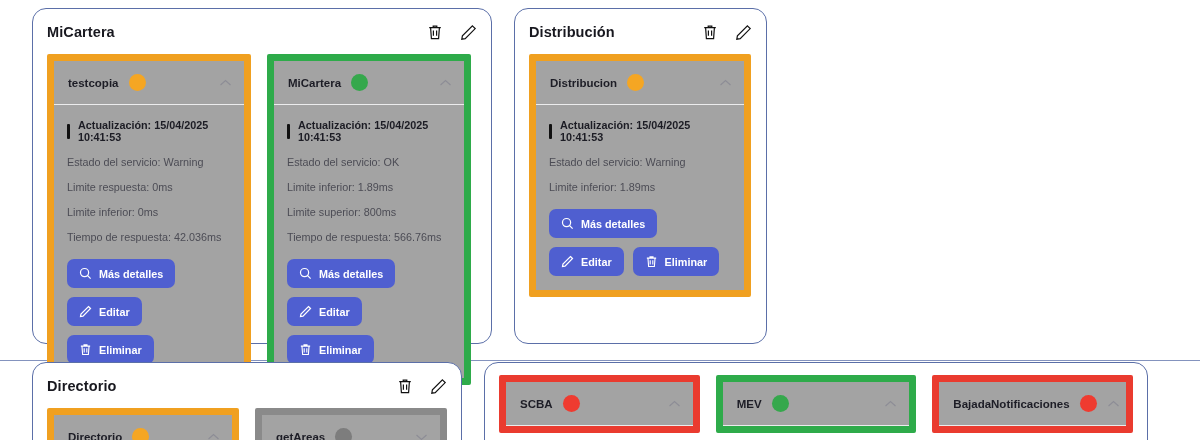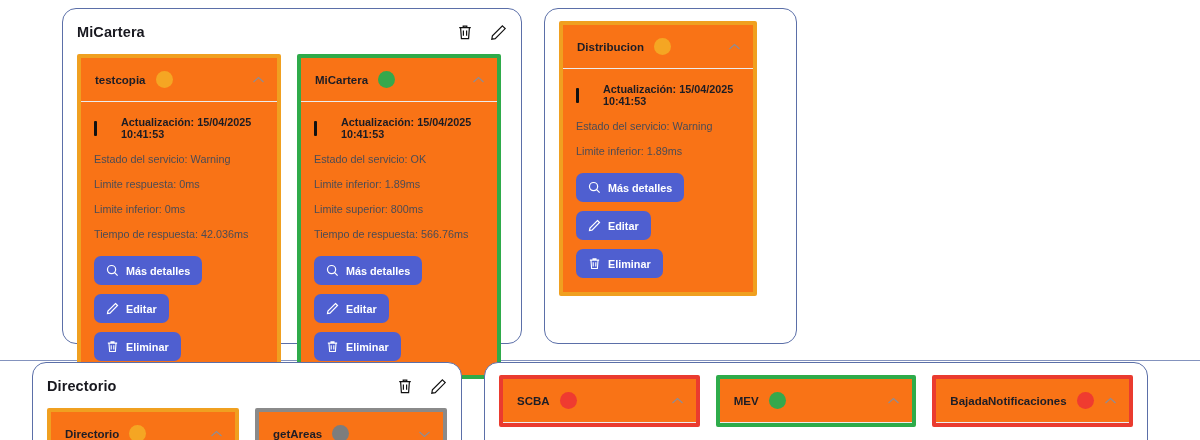--- a/index.html
+++ b/index.html
@@ -6,21 +6,21 @@
   html, body {
     width: 1200px; height: 440px;
     background: #ffffff;
     font-family: "Liberation Sans", sans-serif;
     overflow: hidden;
   }
   .page { position: relative; width: 1200px; height: 440px; background:#fff; }
 
   
   .row { position: absolute; display: flex; gap: 22px; }
-  .row-top { left: 32px; top: 8px; margin-left: 30px; }
+  .row-top { left: 32px; top: 8px; }
   .row-bottom { left: 32px; top: 362px; }
 
   .divider-line {
     position: absolute; left: 0; top: 360px; width: 1200px; height: 1px;
     background: #5b6fa8; opacity: .75;
   }
 
   
   .group {
     border: 1.4px solid #5b6fa8;
@@ -42,23 +42,23 @@
   .group-actions { display: flex; align-items: center; gap: 15px; }
   .icon-btn {
     width: 18px; height: 18px; display: flex; align-items: center; justify-content: center;
     cursor: pointer; color: #111;
   }
   .icon-btn svg { display: block; }
 
   
   .cards { display: flex; gap: 16px; align-items: flex-start; }
   .svc {
-    border: 4px solid #0c4a6e;
+    border: 7px solid #0c4a6e;
     border-radius: 2px;
-    background: #f97316;
+    background: #a3a3a3;
     width: 204px;
     overflow: hidden;
   }
   .svc.w-bot { width: 200px; }
   .svc.amber  { border-color: #f0a020; }
   .svc.green  { border-color: #2eab4a; }
   .svc.red    { border-color: #ea3b2f; }
   .svc.grey   { border-color: #8a8a8a; }
 
   .svc-head {
@@ -73,21 +73,21 @@
   .dot { width: 17px; height: 17px; border-radius: 50%; flex: 0 0 auto; }
   .dot.amber { background: #f5a623; }
   .dot.green { background: #35a84c; }
   .dot.red   { background: #ef3b30; }
   .dot.grey  { background: #7d7d7d; }
   .chev { margin-left: auto; color: #8d8d96; display:flex; align-items:center; cursor:pointer; }
 
   .svc-body { padding: 14px 13px 14px 13px; }
 
   .upd {
-    display: flex; align-items: center; gap: 24px;
+    display: flex; align-items: center; gap: 8px;
     font-size: 10.8px; font-weight: bold; color: #1c1c24; margin-bottom: 13px;
   }
   .upd .bar { width: 3px; height: 15px; background: #111; flex: 0 0 auto; border-radius: 1px; }
 
   .kv { font-size: 10.8px; color: #4c4c55; margin-bottom: 13px; white-space: nowrap; }
 
   .btns { display: flex; flex-wrap: wrap; gap: 9px; margin-top: 16px; }
   .btn {
     display: inline-flex; align-items: center; gap: 7px;
     background: #4f5fd0; color: #fff;
@@ -211,22 +211,38 @@
                 <span>Eliminar</span>
               </button>
             </div>
           </div>
         </div>
 
       </div>
     </div>
 
     <div class="group group-top" style="width:253px">
+      <div class="group-head">
+        <div class="group-title">Distribución</div>
+        <div class="group-actions">
+          <div class="icon-btn">
+            <svg width="16" height="17" viewBox="0 0 16 17" fill="none" stroke="#111" stroke-width="1.2">
+              <path d="M2.2 3.6h11.6M6.2 3.6V2.2h3.6v1.4M3.6 3.6l.8 11h7.2l.8-11"></path>
+              <path d="M6.4 6.4v5.4M9.6 6.4v5.4"></path>
+            </svg>
+          </div>
+          <div class="icon-btn">
+            <svg width="17" height="17" viewBox="0 0 17 17" fill="none" stroke="#111" stroke-width="1.2">
+              <path d="M12.4 1.8l2.8 2.8L5.2 14.6 1.8 15.2l.6-3.4z"></path>
+            </svg>
+          </div>
+        </div>
+      </div>
       <div class="cards">
-        <div class="svc amber" style="width:198px">
+        <div class="svc amber" style="width:222px">
           <div class="svc-head">
             <span class="svc-name">Distribucion</span>
             <span class="dot amber"></span>
             <span class="chev">
               <svg width="13" height="8" viewBox="0 0 13 8" fill="none" stroke="#8d8d96" stroke-width="1.2">
                   <path d="M1.5 6L6.5 1.6 11.5 6"></path>
                 </svg>
             </span>
           </div>
           <div class="svc-body">

